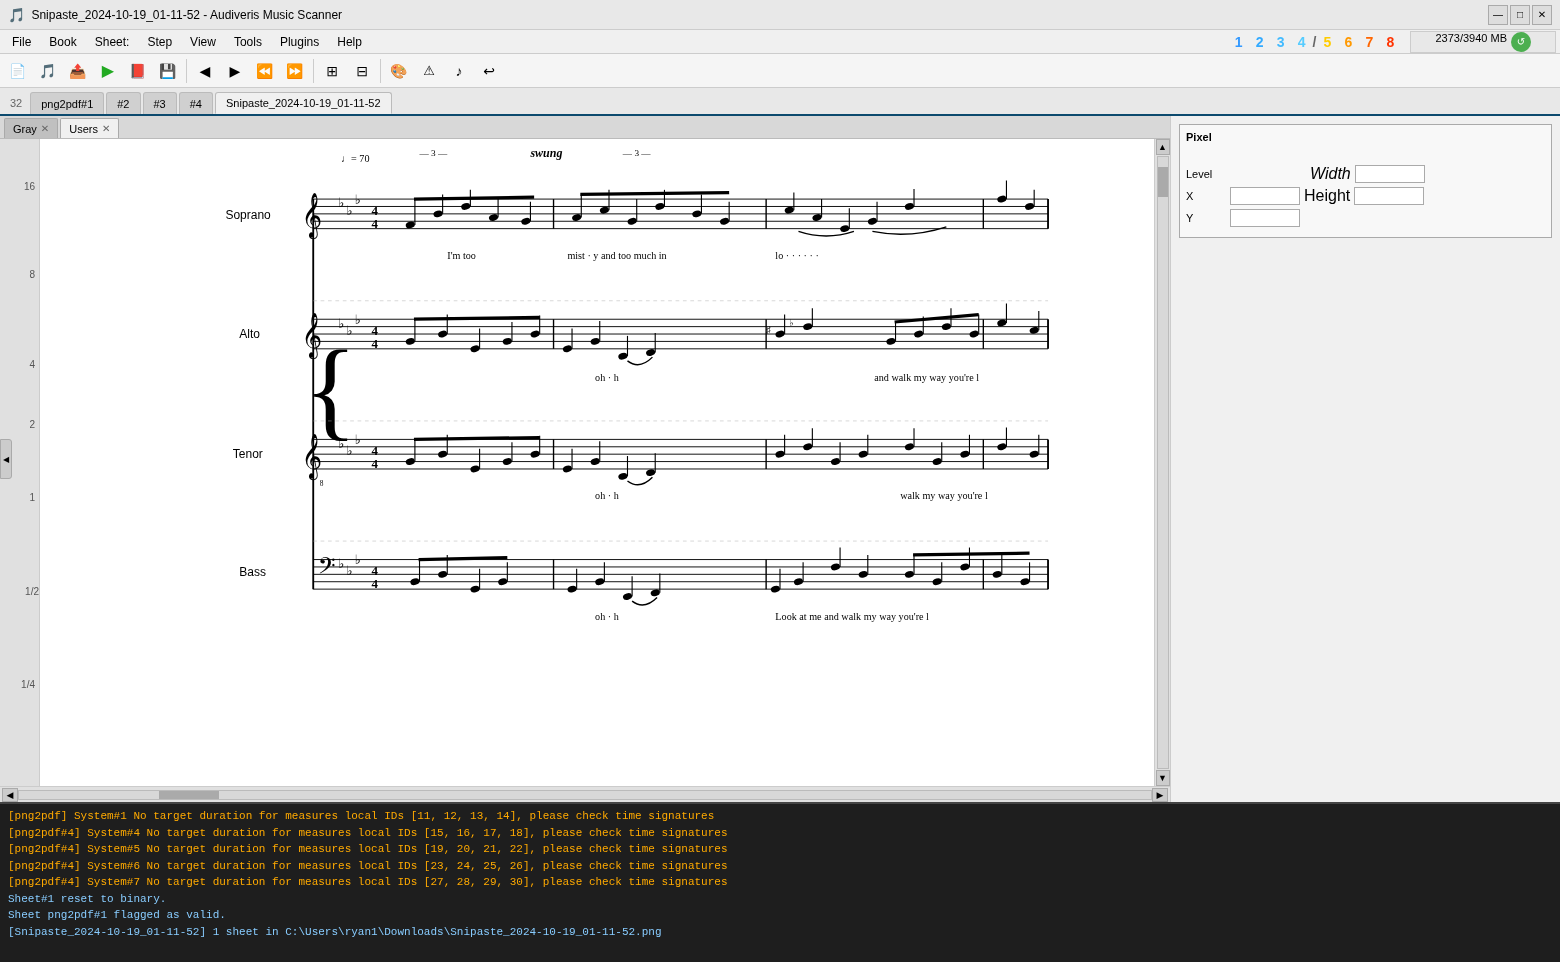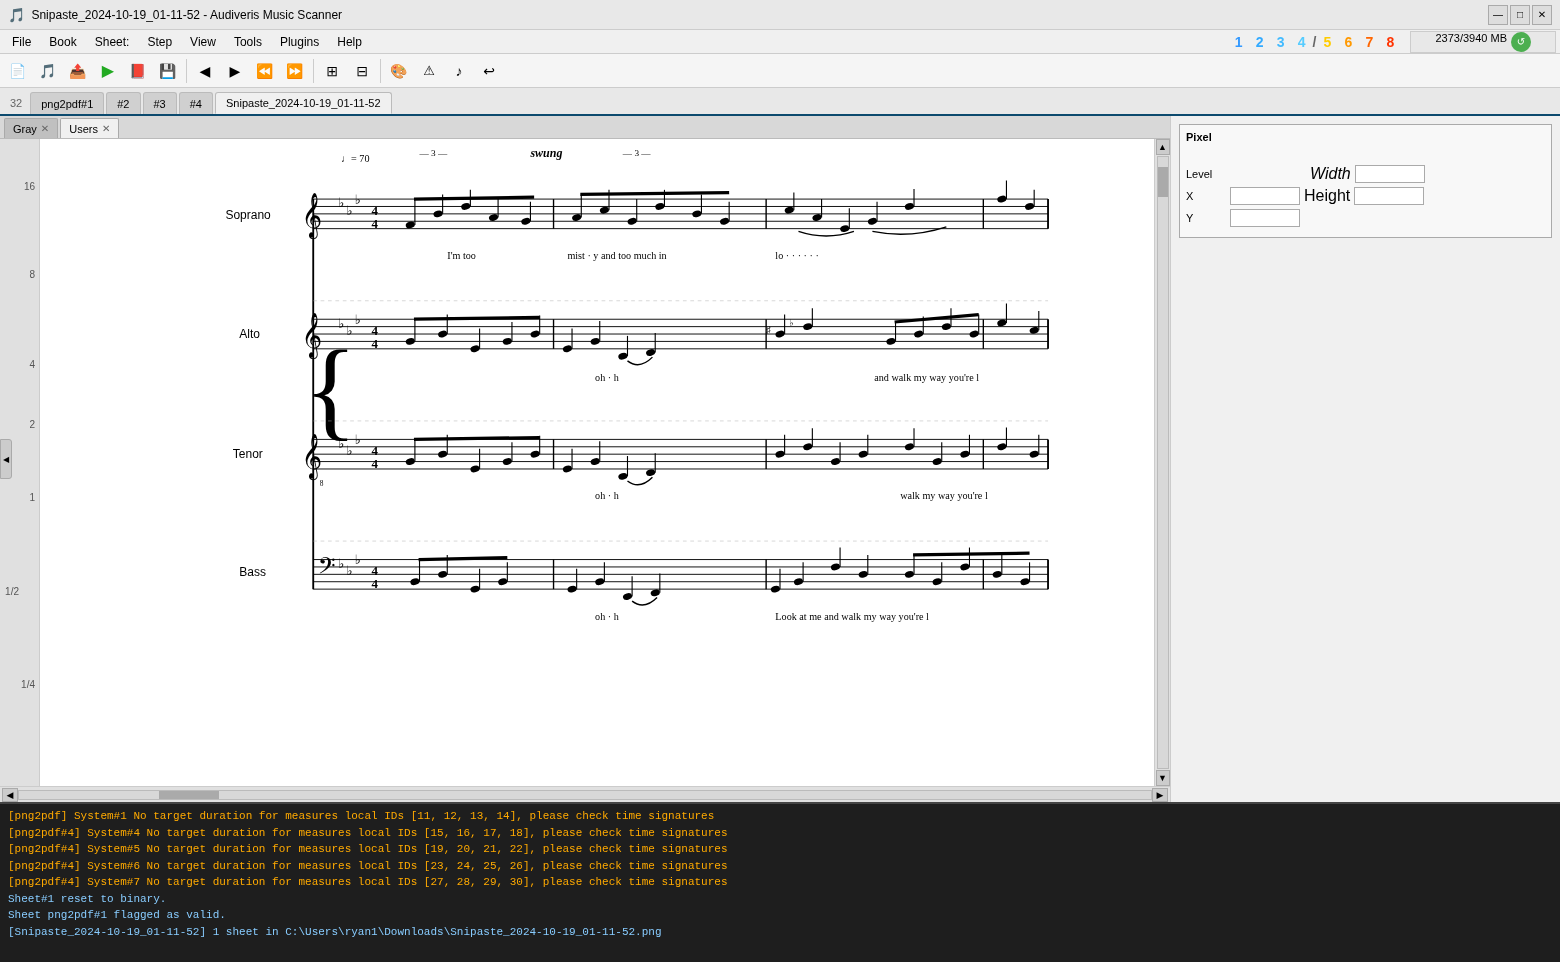--- a/index.html
+++ b/index.html
@@ -237,21 +237,21 @@
     </div>
 
     <div style="flex:1; display:flex; overflow:hidden; position:relative;">
 
       <div style="width:40px; background:#e0e0e0; border-right:1px solid #ccc; font-size:10px; color:#555; position:relative; flex-shrink:0;">
         <span class="scale-mark" style="position:absolute; top:42px; right:4px;">16</span>
         <span class="scale-mark" style="position:absolute; top:130px; right:4px;">8</span>
         <span class="scale-mark" style="position:absolute; top:220px; right:4px;">4</span>
         <span class="scale-mark" style="position:absolute; top:280px; right:4px;">2</span>
         <span class="scale-mark" style="position:absolute; top:353px; right:4px;">1</span>
-        <span class="scale-mark" style="position:absolute; top:447px; right:20px;">1/2</span>
+        <span class="scale-mark" style="position:absolute; top:447px; right:0;">1/2</span>
         <span class="scale-mark" style="position:absolute; top:540px; right:4px;">1/4</span>
         <span class="scale-mark" style="position:absolute; top:676px; right:4px;">1/8</span>
       </div>
 
       <div id="score-image" style="flex:1; background:white; overflow:hidden; position:relative;">
         
         <svg width="100%" height="100%" viewBox="0 0 950 700" xmlns="http://www.w3.org/2000/svg" style="background:white;">
 
           <text x="185" y="25" font-size="11" font-family="serif">♩= 70</text>
           <text x="390" y="20" font-size="13" font-family="serif" font-style="italic" font-weight="bold">swung</text>

